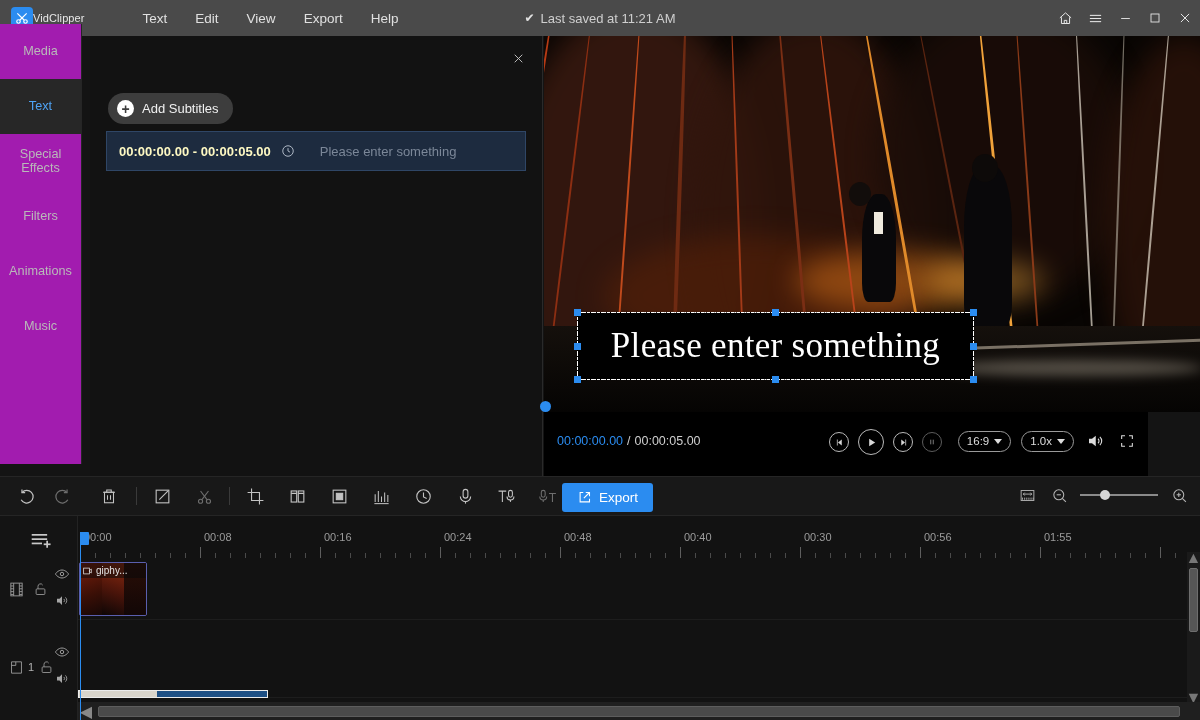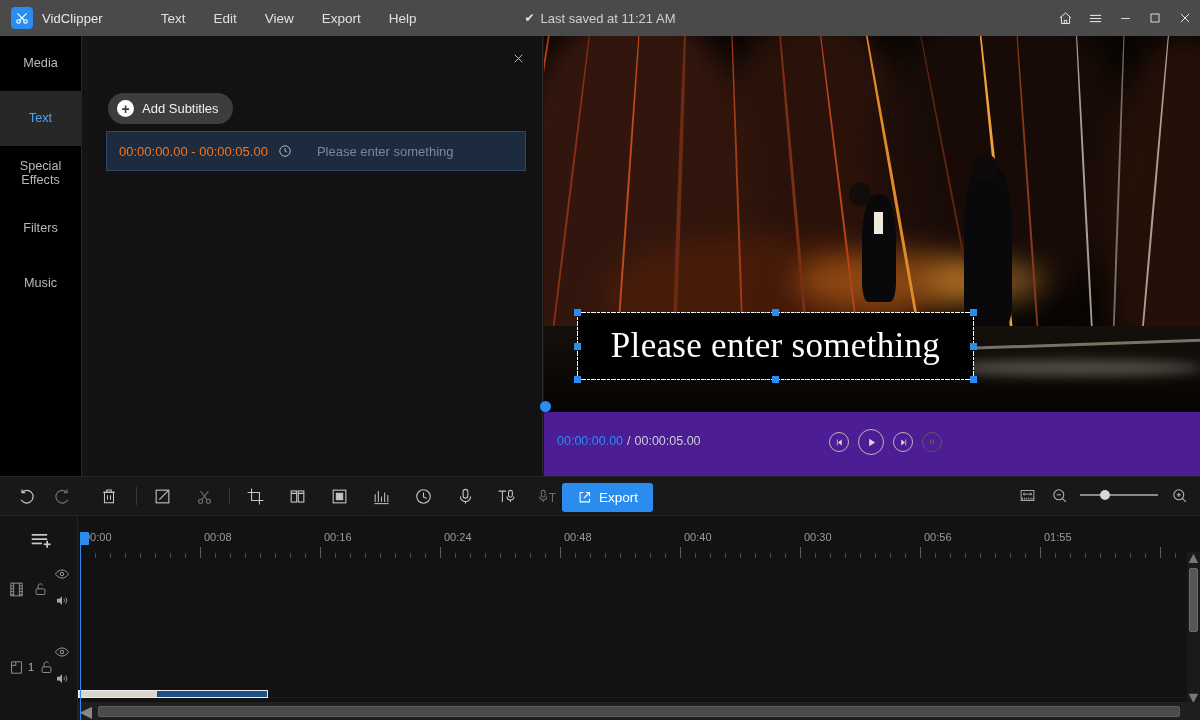--- a/index.html
+++ b/index.html
@@ -16,21 +16,21 @@
   .titlebar {
     position: absolute; left: 0; top: 0; width: 1200px; height: 36px;
     background: #4a4a4a; display: flex; align-items: center;
   }
   .logo {
     width: 22px; height: 22px; margin-left: 11px; border-radius: 4px;
     background: #2b8cf0; display: flex; align-items: center; justify-content: center;
     color: #fff; font-size: 13px; line-height: 1;
   }
   .app-title {
-    margin-left: 9px; color: #e8e8e8; font-size: 13px; letter-spacing: .1px;
+    color: #e8e8e8; font-size: 11px; letter-spacing: .1px;
   }
   .menu { display: flex; align-items: center; margin-left: 44px; }
   .menu-item {
     color: #e0e0e0; font-size: 13.5px; padding: 5px 14px; cursor: default;
     white-space: nowrap;
   }
   .saved {
     position: absolute; left: 50%; transform: translateX(-50%);
     color: #cfcfcf; font-size: 13px; display: flex; align-items: center; gap: 6px;
     white-space: nowrap;
@@ -40,22 +40,22 @@
     position: absolute; right: 0; top: 0; height: 36px;
     display: flex; align-items: center; gap: 0;
   }
   .win-btn {
     width: 30px; height: 36px; display: flex; align-items: center; justify-content: center;
     color: #e6e6e6;
   }
 
   
   .sidebar {
-    position: absolute; left: 0; top: 36px; width: 82px; height: 440px;
-    background: #000000; border-right: 1px solid #262626;
+    position: absolute; left: 0; top: 24px; width: 82px; height: 440px;
+    background: #a21caf; border-right: 1px solid #262626;
   }
   .side-item {
     height: 55px; display: flex; align-items: center; justify-content: center;
     color: #b9b9b9; font-size: 12.7px; text-align: center; cursor: default;
     border-bottom: 1px solid transparent;
   }
   .side-item.active { background: #272727; color: #4ea3f5; }
 
   
   .panel {
@@ -87,21 +87,21 @@
     width: 17px; height: 17px; border-radius: 50%; background: #fff; color: #3d3d3d;
     display: inline-flex; align-items: center; justify-content: center;
     font-size: 14px; font-weight: bold; line-height: 1;
   }
   .sub-list { position: absolute; left: 16px; top: 95px; right: 16px; }
   .sub-row {
     display: flex; align-items: center; height: 40px;
     background: #1d2b3f; border: 1px solid #2f4straight; border: 1px solid #2f4666;
     padding: 0 12px; cursor: pointer;
   }
-  .sub-time { color: #f97316; font-size: 13px; white-space: nowrap; }
+  .sub-time { color: #fef9c3; font-size: 13px; white-space: nowrap; font-weight: bold; }
   .clock-ico {
     margin-left: 10px; width: 15px; height: 15px; color: #b6bfcc;
     display: inline-flex; align-items: center; justify-content: center;
   }
   .sub-text { margin-left: 24px; color: #7b8798; font-size: 13px; }
 
   
   .preview {
     position: absolute; left: 544px; top: 36px; width: 656px; height: 376px;
     overflow: hidden; background: #000;
@@ -138,22 +138,22 @@
   .h-mr { right: -4px; top: calc(50% - 3.5px); } .h-bl { left: -4px; bottom: -4px; }
   .h-bc { left: calc(50% - 3.5px); bottom: -4px; } .h-br { right: -4px; bottom: -4px; }
 
   .preview-dot {
     position: absolute; left: 540px; top: 401px; width: 11px; height: 11px;
     border-radius: 50%; background: #2b8cf0; z-index: 5;
   }
 
   
   .playerbar {
-    position: absolute; left: 544px; top: 412px; width: 656px; height: 64px;
-    background: #4c1d95; display: flex; align-items: center;
+    position: absolute; left: 544px; top: 412px; width: 604px; height: 64px;
+    background: #000000; display: flex; align-items: center;
   }
   .time-cur { color: #2b8cf0; font-size: 12.5px; }
   .time-tot { color: #cfcfcf; font-size: 12.5px; }
   .time-wrap { position: absolute; left: 13px; top: 22px; display: flex; gap: 4px; }
   .transport {
     position: absolute; left: 285px; top: 17px; display: flex; align-items: center; gap: 9px;
   }
   .tbtn {
     border-radius: 50%; border: 1.4px solid #b9b9b9; color: #d8d8d8;
     display: flex; align-items: center; justify-content: center; cursor: pointer;
@@ -360,20 +360,23 @@
         <span>Media</span>
       </div>
     <div class="side-item active">
         <span>Text</span>
       </div>
     <div class="side-item">
         <span>Special Effects</span>
       </div>
     <div class="side-item">
         <span>Filters</span>
+      </div>
+    <div class="side-item">
+        <span>Animations</span>
       </div>
     <div class="side-item">
         <span>Music</span>
       </div>
   </div>
 
   <div class="panel">
     <div class="panel-close">
       <svg width="13" height="13" viewBox="0 0 24 24" stroke="currentColor" stroke-width="1.7">
           <line x1="5" y1="5" x2="19" y2="19"></line>
@@ -472,20 +475,45 @@
         <svg width="9" height="9" viewBox="0 0 24 24" fill="currentColor">
             <polygon points="6,4 16,12 6,20"></polygon>
             <rect x="17" y="4" width="2" height="16"></rect>
           </svg>
       </div>
       <div class="tbtn sm dim">
         <svg width="8" height="8" viewBox="0 0 24 24" fill="currentColor">
             <rect x="6" y="5" width="4" height="14"></rect>
             <rect x="14" y="5" width="4" height="14"></rect>
           </svg>
+      </div>
+    </div>
+    <div class="right-ctrls">
+      <div class="pill">
+        <span>16:9</span>
+        <span class="caret"></span>
+      </div>
+      <div class="pill">
+        <span>1.0x</span>
+        <span class="caret"></span>
+      </div>
+      <div class="ico-btn">
+        <svg width="18" height="18" viewBox="0 0 24 24" fill="none" stroke="currentColor" stroke-width="1.5">
+          <polygon points="4,9 8,9 13,5 13,19 8,15 4,15" fill="currentColor" stroke="none"></polygon>
+          <path d="M16 9a4 4 0 0 1 0 6"></path>
+            <path d="M18.5 6.5a7.5 7.5 0 0 1 0 11"></path>
+        </svg>
+      </div>
+      <div class="ico-btn">
+        <svg width="16" height="16" viewBox="0 0 24 24" fill="none" stroke="currentColor" stroke-width="1.6">
+          <path d="M4 9V4h5"></path>
+            <path d="M20 9V4h-5"></path>
+            <path d="M4 15v5h5"></path>
+            <path d="M20 15v5h-5"></path>
+        </svg>
       </div>
     </div>
   </div>
 
   <div class="toolbar">
     <div style="width:8px"></div>
     <div class="tool">
       <svg width="19" height="19" viewBox="0 0 24 24" fill="none" stroke="currentColor" stroke-width="1.5">
           <path d="M9 7H5V3"></path>
           <path d="M5 7a8 8 0 1 1-1 9"></path>
@@ -778,20 +806,38 @@
         <div class="tick minor" style="left: 992px;"></div>
         <div class="tick minor" style="left: 1007px;"></div>
         <div class="tick minor" style="left: 1022px;"></div>
         <div class="tick minor" style="left: 1037px;"></div>
         <div class="tick minor" style="left: 1052px;"></div>
         <div class="tick minor" style="left: 1067px;"></div>
         <div class="tick major" style="left: 1082px;"></div>
         <div class="tick minor" style="left: 1097px;"></div>
       </div>
     <div class="tracks">
+      <div class="track" style="top:0;height:62px;">
+        <div class="clip" style="left:1px;top:4px;width:68px;height:54px;">
+          <div class="clip-thumbs">
+            <div style="flex:1;background:linear-gradient(160deg,#7a1f0c 0%,#3a0f06 60%,#160806 100%);"></div>
+            <div style="flex:1;background:linear-gradient(200deg,#8e2a10 0%,#49140a 55%,#0d0605 100%);"></div>
+            <div style="flex:1;background:linear-gradient(180deg,#2a0e07 0%,#120706 100%);"></div>
+          </div>
+          <div class="clip-label">
+            <span>
+              <svg width="9" height="8" viewBox="0 0 14 12" fill="none" stroke="#e0e0e0" stroke-width="1.2">
+                  <rect x="1" y="1.5" width="9" height="9"></rect>
+                  <path d="M10 5l3-2v6l-3-2z"></path>
+                </svg>
+            </span>
+            <span>giphy...</span>
+          </div>
+        </div>
+      </div>
       <div class="track" style="top:78px;height:62px;"></div>
     </div>
 
     <div class="playhead" style="left:80px;"></div>
     <div class="playhead-cap" style="left:80px;"></div>
 
     <div class="vscroll">
       <div class="vs-arrow">▲</div>
       <div class="vs-thumb"></div>
       <div class="vs-arrow" style="position:absolute;bottom:0;">▼</div>

